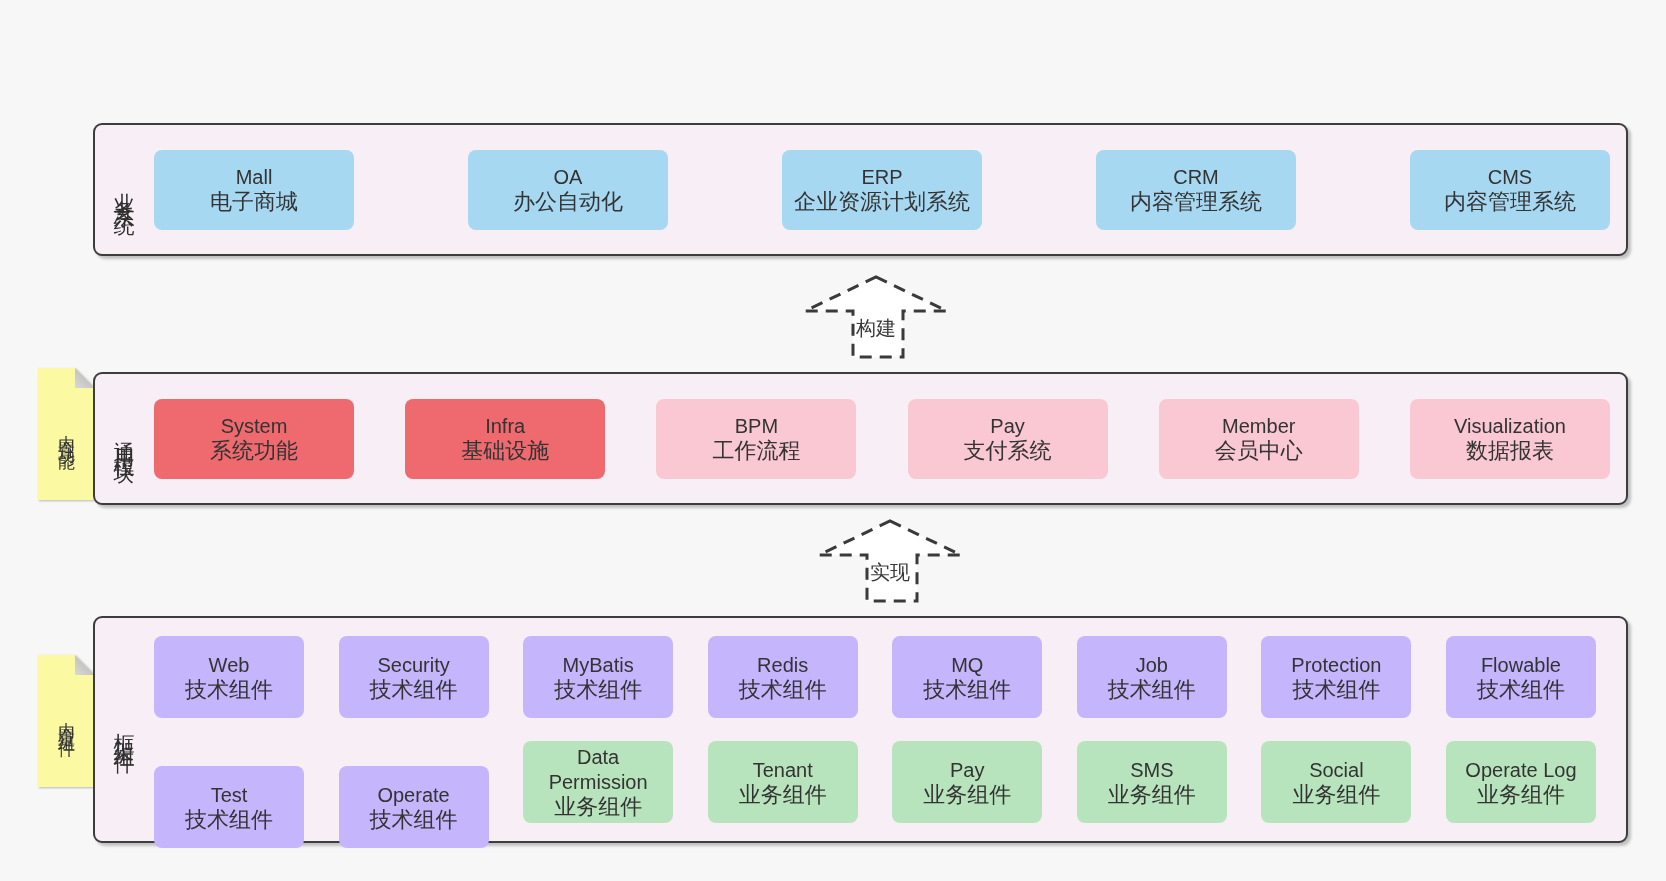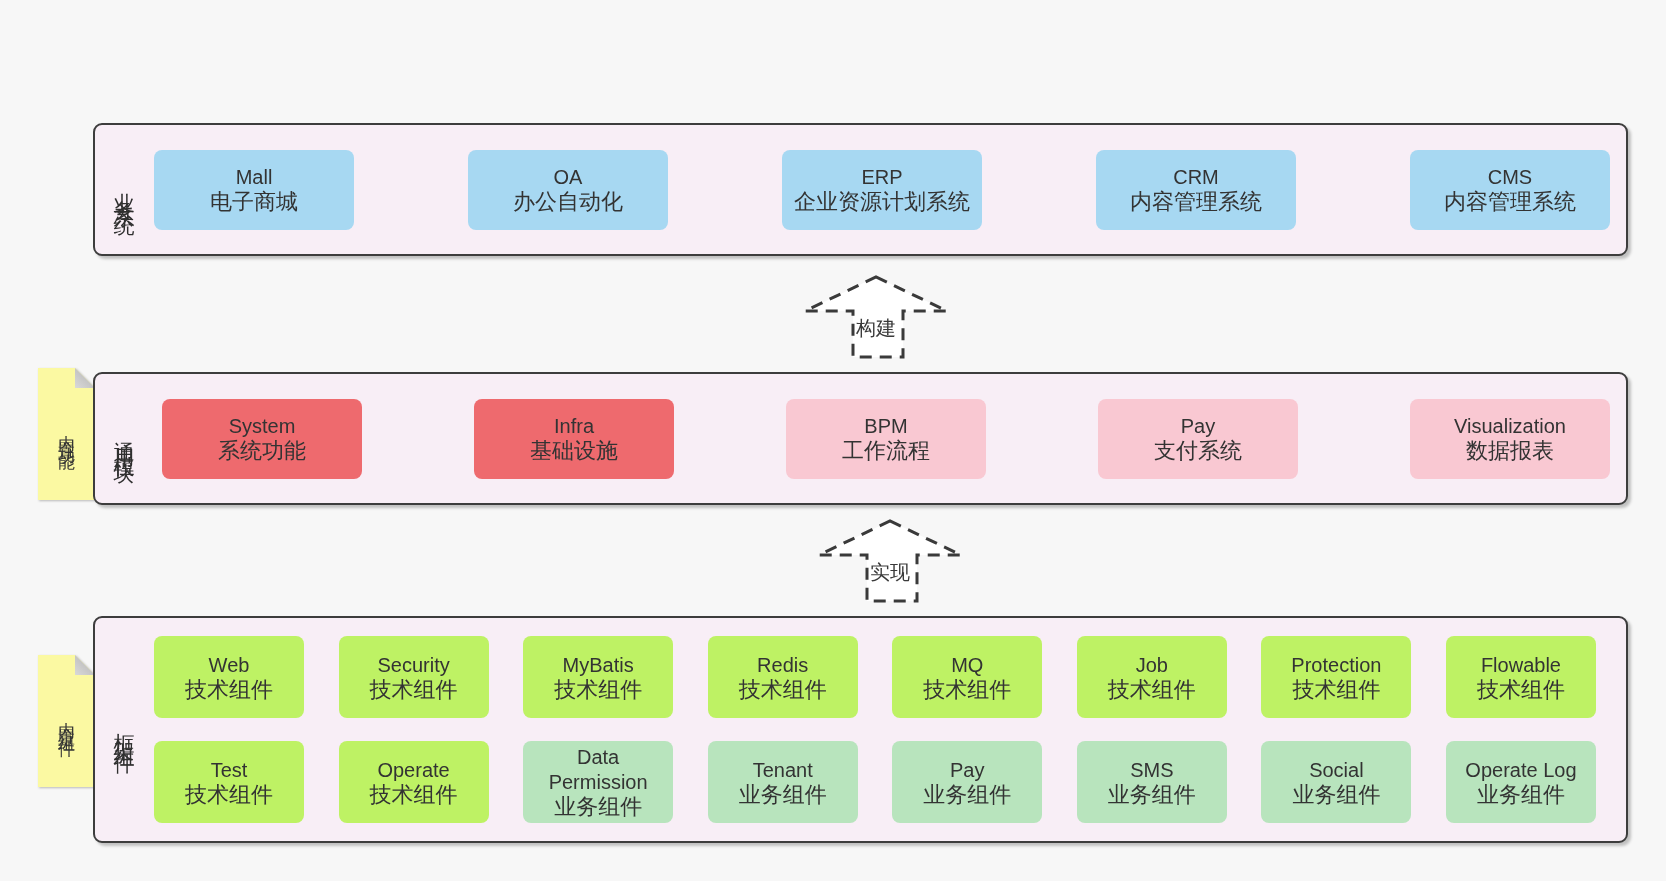--- a/index.html
+++ b/index.html
@@ -38,21 +38,21 @@
     display:flex;flex-direction:column;align-items:center;justify-content:center;
     text-align:center;padding:2px 6px;
   }
   .box6{width:200px;height:80px;}
   .box8{width:150px;height:82px;}
   .box-name{font-size:20px;line-height:25px;color:#333;}
   .box-desc{font-size:22px;line-height:24px;color:#333;}
   .box-blue{background:#a7d8f2;}
   .box-red{background:#ee6a6e;}
   .box-pink{background:#f9c8d2;}
-  .box-green{background:#bef264;}
+  .box-green{background:#c4b5fd;margin-top:25px;}
   .box-lightgreen{background:#b8e4bd;}
   
   .note{
     position:absolute;left:38px;width:57px;height:132px;z-index:1;
     background:#fbf9a2;
     clip-path:polygon(0 0,calc(100% - 20px) 0,100% 20px,100% 100%,0 100%);
     display:flex;align-items:center;justify-content:center;
   }
   .note-wrap{position:absolute;left:38px;width:57px;height:132px;z-index:1;
     filter:drop-shadow(1px 1px 1px rgba(0,0,0,.25));}
@@ -117,40 +117,44 @@
   </div>
 </div>
 
 <div class="arrow" style="left:801px;top:273px;">
   <svg viewBox="0 0 150 88">
     <path d="M75 4 L146 38 L102 38 L102 84 L52 84 L52 38 L4 38 Z" fill="#ffffff" stroke="#3a3a3a" stroke-width="3" stroke-dasharray="12 8"></path>
   </svg>
   <span class="arrow-label">构建</span>
 </div>
 
-<div class="panel" style="top:372px;height:133px;gap:8px;">
+<div class="panel" style="top:372px;height:133px;">
   <div class="panel-label">
     <span class="v-text">通用模块</span>
   </div>
   <div class="panel-content">
     <div class="box box6 box-red">
       <div class="box-name">System</div>
       <div class="box-desc">系统功能</div>
     </div>
     <div class="box box6 box-red">
       <div class="box-name">Infra</div>
       <div class="box-desc">基础设施</div>
     </div>
     <div class="box box6 box-pink">
       <div class="box-name">BPM</div>
       <div class="box-desc">工作流程</div>
     </div>
     <div class="box box6 box-pink">
       <div class="box-name">Pay</div>
       <div class="box-desc">支付系统</div>
+    </div>
+    <div class="box box6 box-pink">
+      <div class="box-name">Member</div>
+      <div class="box-desc">会员中心</div>
     </div>
     <div class="box box6 box-pink">
       <div class="box-name">Visualization</div>
       <div class="box-desc">数据报表</div>
     </div>
   </div>
 </div>
 
 <div class="arrow" style="left:815px;top:517px;">
   <svg viewBox="0 0 150 88">

